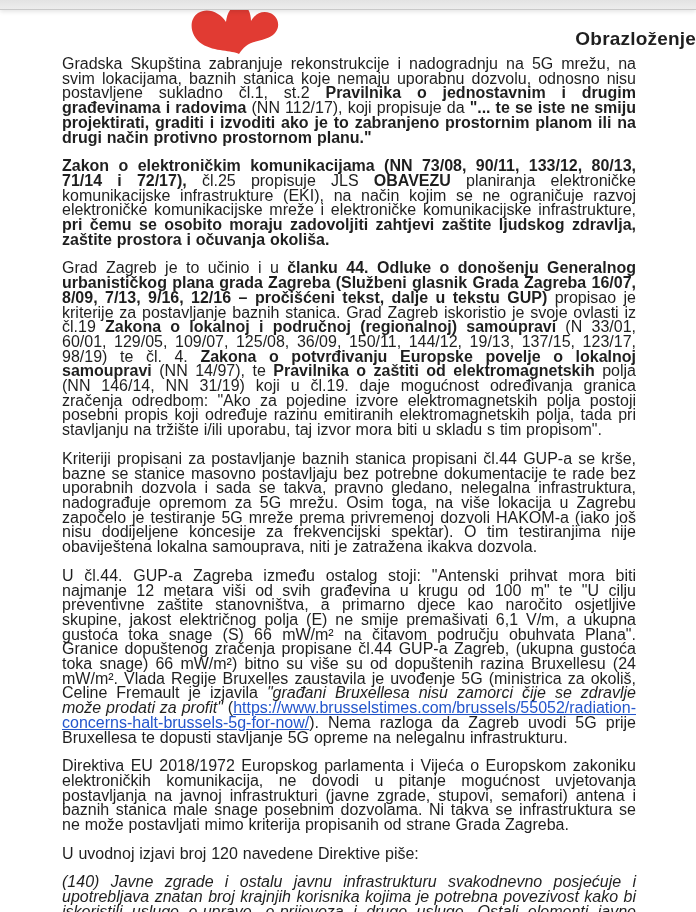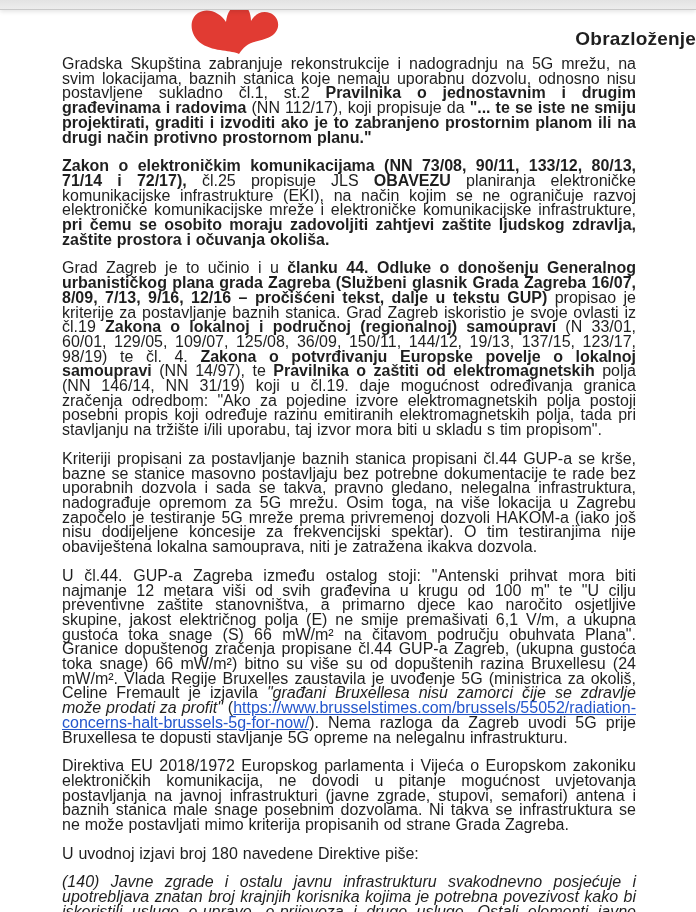--- a/index.html
+++ b/index.html
@@ -85,17 +85,17 @@
 
   <div class="doc-title">Obrazloženje</div>
 
   <div class="content">
       <p class="para"><span>Gradska Skupština zabranjuje rekonstrukcije i nadogradnju na 5G mrežu, na svim lokacijama, baznih stanica koje nemaju uporabnu dozvolu, odnosno nisu postavljene sukladno čl.1, st.2 </span><span class="b">Pravilnika o jednostavnim i drugim građevinama i radovima</span><span> (NN 112/17), koji propisuje da </span><span class="b">"... te se iste ne smiju projektirati, graditi i izvoditi ako je to zabranjeno prostornim planom ili na drugi način protivno prostornom planu."</span></p>
       <p class="para"><span class="b">Zakon o elektroničkim komunikacijama (NN 73/08, 90/11, 133/12, 80/13, 71/14 i 72/17),</span><span> čl.25 propisuje JLS </span><span class="b">OBAVEZU</span><span> planiranja elektroničke komunikacijske infrastrukture (EKI), na način kojim se ne ograničuje razvoj elektroničke komunikacijske mreže i elektroničke komunikacijske infrastrukture, </span><span class="b">pri čemu se osobito moraju zadovoljiti zahtjevi zaštite ljudskog zdravlja, zaštite prostora i očuvanja okoliša.</span></p>
       <p class="para"><span>Grad Zagreb je to učinio i u </span><span class="b">članku 44. Odluke o donošenju Generalnog urbanističkog plana grada Zagreba (Službeni glasnik Grada Zagreba 16/07, 8/09, 7/13, 9/16, 12/16 – pročišćeni tekst, dalje u tekstu GUP)</span><span>  propisao je kriterije za postavljanje baznih stanica. Grad Zagreb iskoristio je svoje ovlasti iz čl.19 </span><span class="b">Zakona o lokalnoj i područnoj (regionalnoj) samoupravi</span><span> (N 33/01, 60/01, 129/05, 109/07, 125/08, 36/09, 150/11, 144/12, 19/13, 137/15, 123/17, 98/19) te čl. 4. </span><span class="b">Zakona o potvrđivanju Europske povelje o lokalnoj samoupravi</span><span> (NN 14/97), te </span><span class="b">Pravilnika o zaštiti od elektromagnetskih</span><span> polja (NN 146/14, NN 31/19) koji u čl.19. daje mogućnost određivanja granica zračenja odredbom: "Ako za pojedine izvore elektromagnetskih polja postoji posebni propis koji određuje razinu emitiranih elektromagnetskih polja, tada pri stavljanju na tržište i/ili uporabu, taj izvor mora biti u skladu s tim propisom".</span></p>
       <p class="para"><span>Kriteriji propisani za postavljanje baznih stanica propisani čl.44 GUP-a se krše, bazne se stanice masovno postavljaju bez potrebne dokumentacije te rade bez uporabnih dozvola i sada se takva, pravno gledano, nelegalna infrastruktura, nadograđuje opremom za 5G mrežu. Osim toga, na više lokacija u Zagrebu započelo je testiranje 5G mreže prema privremenoj dozvoli HAKOM-a (iako još nisu dodijeljene koncesije za frekvencijski spektar). O tim testiranjima nije obaviještena lokalna samouprava, niti je zatražena ikakva dozvola.</span></p>
       <p class="para"><span>U čl.44. GUP-a Zagreba između ostalog stoji: "Antenski prihvat mora biti najmanje 12 metara viši od svih građevina u krugu od 100 m" te "U cilju preventivne zaštite stanovništva, a primarno djece kao naročito osjetljive skupine, jakost električnog polja (E) ne smije premašivati 6,1 V/m, a ukupna gustoća toka snage (S) 66 mW/m² na čitavom području obuhvata Plana". Granice dopuštenog zračenja propisane čl.44 GUP-a Zagreb, (ukupna gustoća toka snage) 66 mW/m²) bitno su više su od dopuštenih razina Bruxellesu (24 mW/m². Vlada Regije Bruxelles zaustavila je uvođenje 5G (ministrica za okoliš, Celine Fremault je izjavila </span><span class="i">"građani Bruxellesa nisu zamorci čije se zdravlje može prodati za profit"</span><span> (</span><a class="link" href="#">https://www.brusselstimes.com/brussels/55052/radiation-concerns-halt-brussels-5g-for-now/</a><span>). Nema razloga da Zagreb uvodi 5G prije Bruxellesa te dopusti stavljanje 5G opreme na nelegalnu infrastrukturu.</span></p>
       <p class="para"><span>Direktiva EU 2018/1972 Europskog parlamenta i Vijeća o Europskom zakoniku elektroničkih komunikacija, ne dovodi u pitanje mogućnost uvjetovanja postavljanja na javnoj infrastrukturi (javne zgrade, stupovi, semafori) antena i baznih stanica male snage posebnim dozvolama. Ni takva se infrastruktura se ne može postavljati mimo kriterija propisanih od strane Grada Zagreba.</span></p>
-      <p class="para"><span>U uvodnoj izjavi broj 180 navedene Direktive piše:</span></p>
+      <p class="para"><span>U uvodnoj izjavi broj 120 navedene Direktive piše:</span></p>
       <p class="para"><span class="i">(140) Javne zgrade i ostalu javnu infrastrukturu svakodnevno posjećuje i upotrebljava znatan broj krajnjih korisnika kojima je potrebna povezivost kako bi iskoristili usluge e-uprave, e-prijevoza i druge usluge. Ostali elementi javne infrastrukture, kao što su stupovi ulične rasvjete, semafori, predstavljaju vrlo vrijedne lokacije za upotrebu malih ćelija, primjerice zbog svoje su</span></p>
     </div>
 
 </div>
 
 </body></html>

